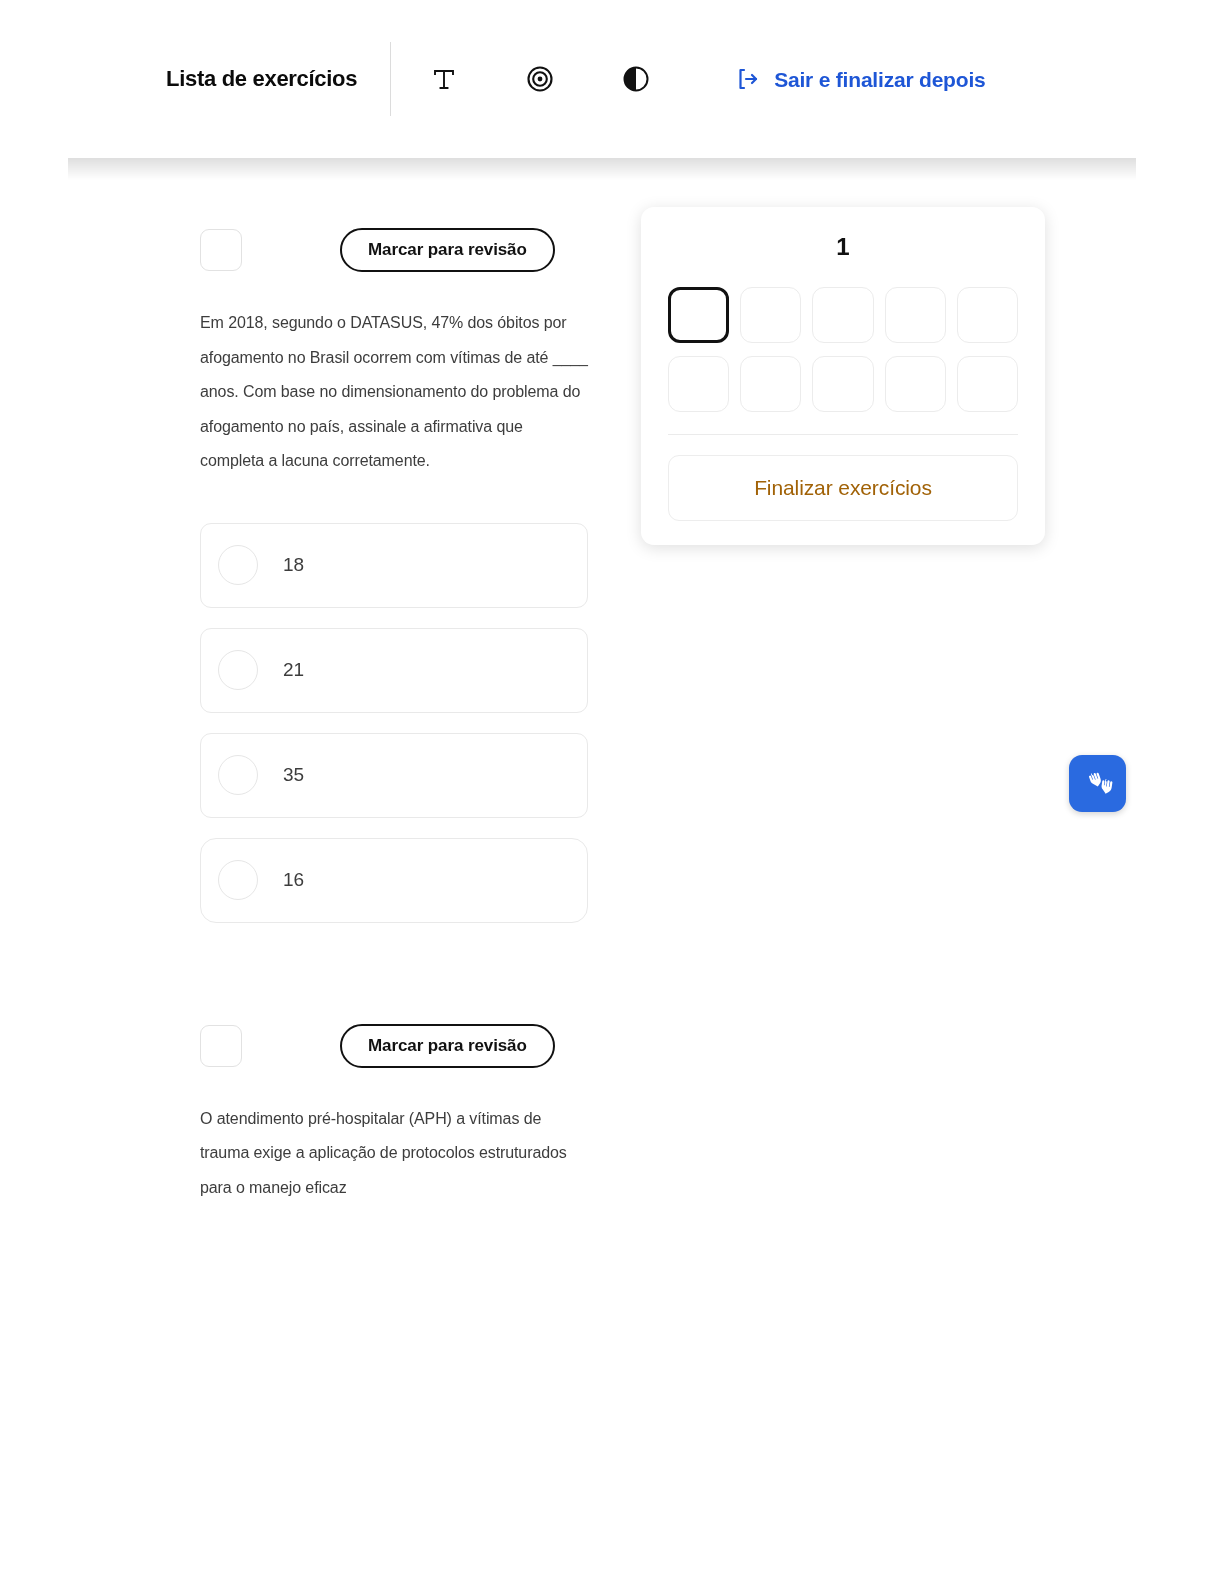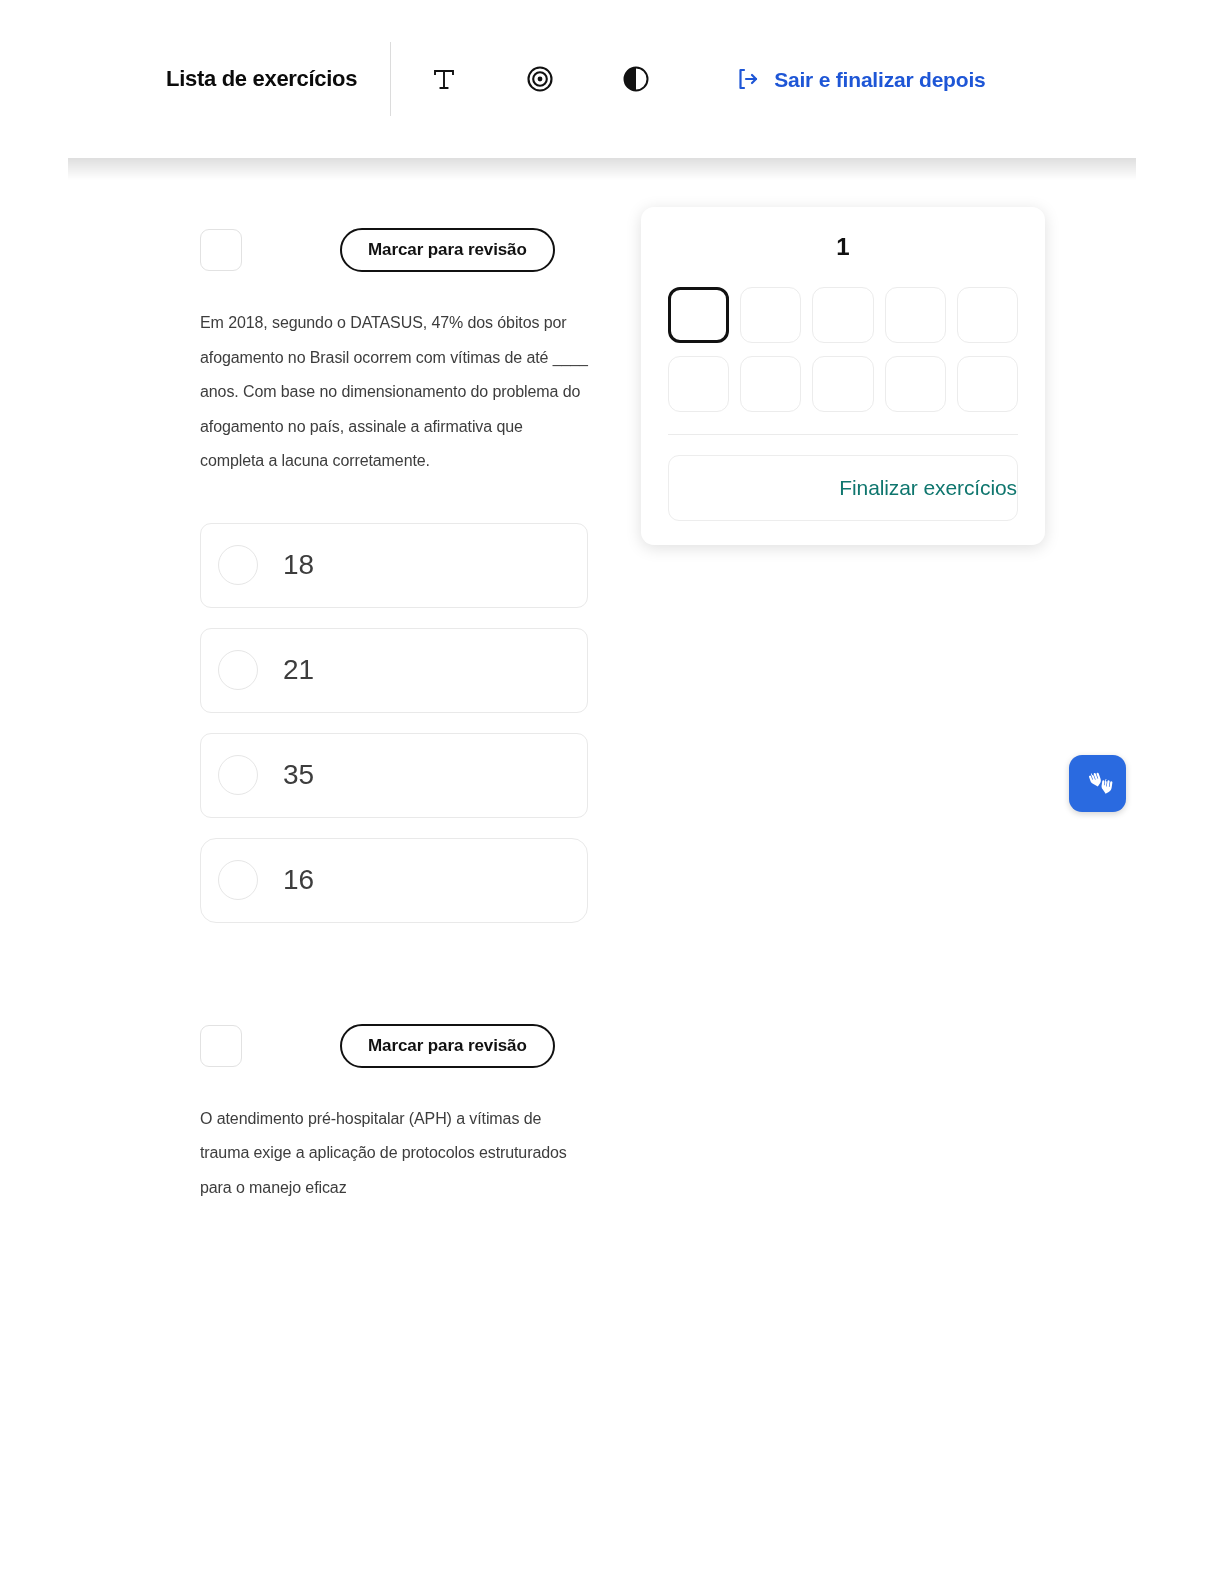--- a/index.html
+++ b/index.html
@@ -173,21 +173,21 @@
     width: 40px;
     height: 40px;
     border: 1.5px solid #e6e6e6;
     border-radius: 50%;
     background: #ffffff;
     flex: 0 0 auto;
   }
 
   .option-label {
     margin-left: 25px;
-    font-size: 28px;
+    font-size: 19px;
     color: #3d3d3d;
   }
 
   
   .question-block-2 { margin-top: 101px; }
 
   
   .nav-panel {
     position: absolute;
     left: 641px; top: 27px;
@@ -256,24 +256,23 @@
   }
 
   .finish-btn {
     width: 100%;
     height: 66px;
     border: 1.5px solid #ededed;
     border-radius: 11px;
     background: #ffffff;
     font-family: "Liberation Sans", sans-serif;
     font-size: 21px;
-    color: #0f766e;
+    color: #a16207;
     cursor: pointer;
     letter-spacing: -0.1px;
-    text-align: right;
   }
 
   
   .a11y-fab {
     position: absolute;
     left: 1069px; top: 755px;
     width: 57px;
     height: 57px;
     border-radius: 13px;
     background: #2a6ae0;

